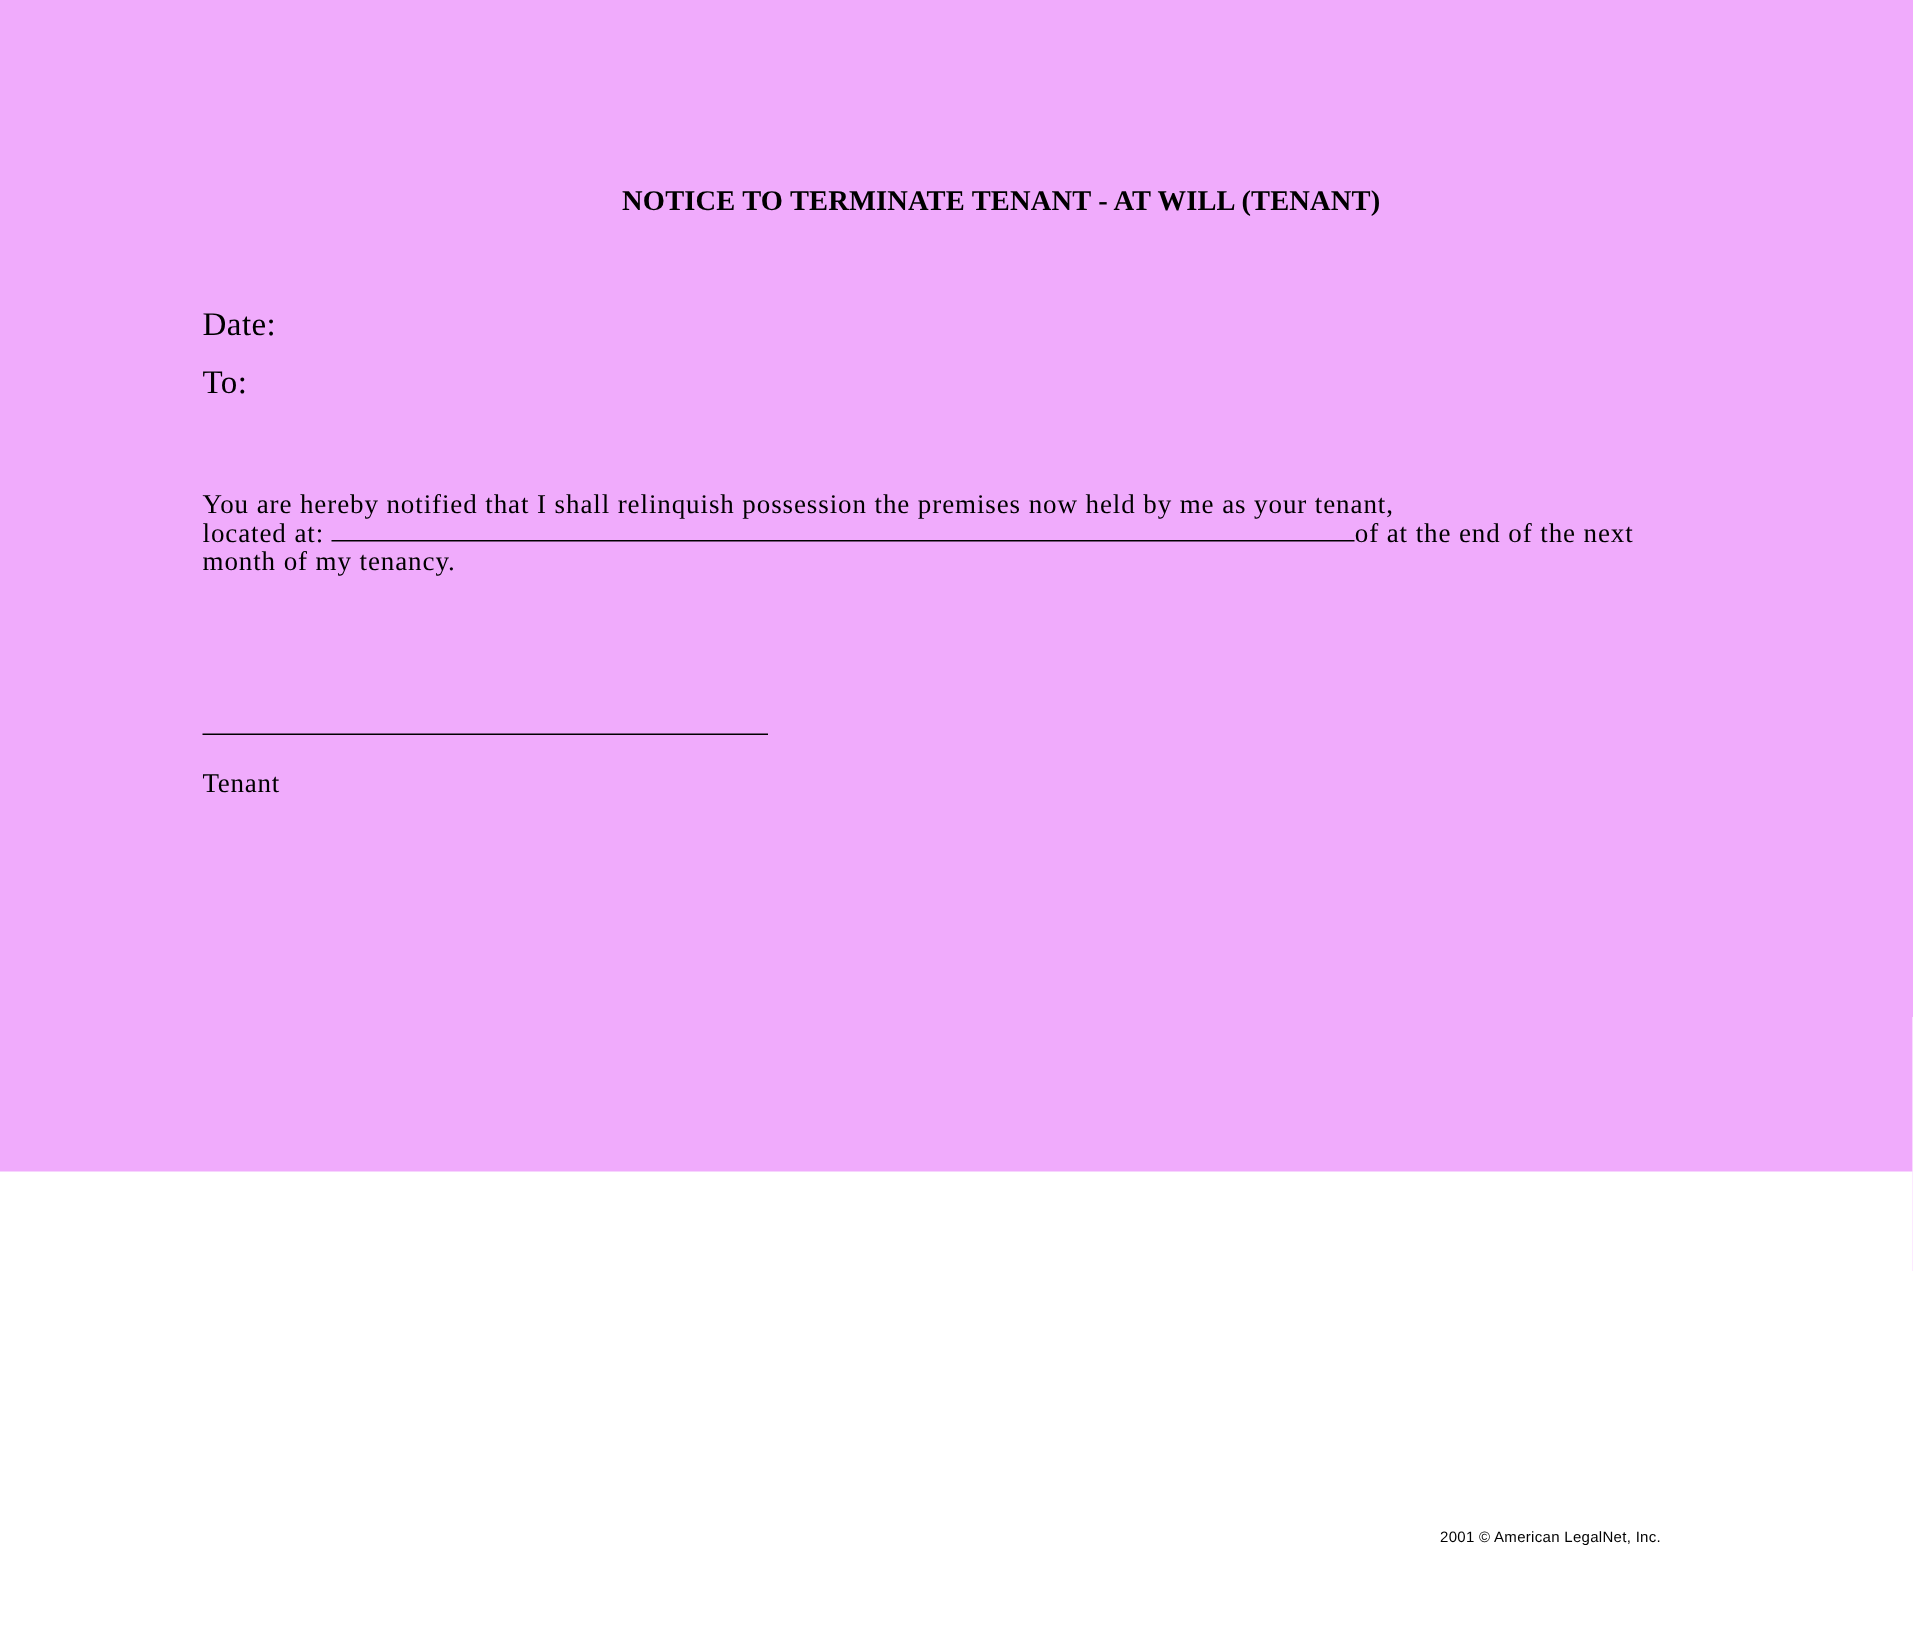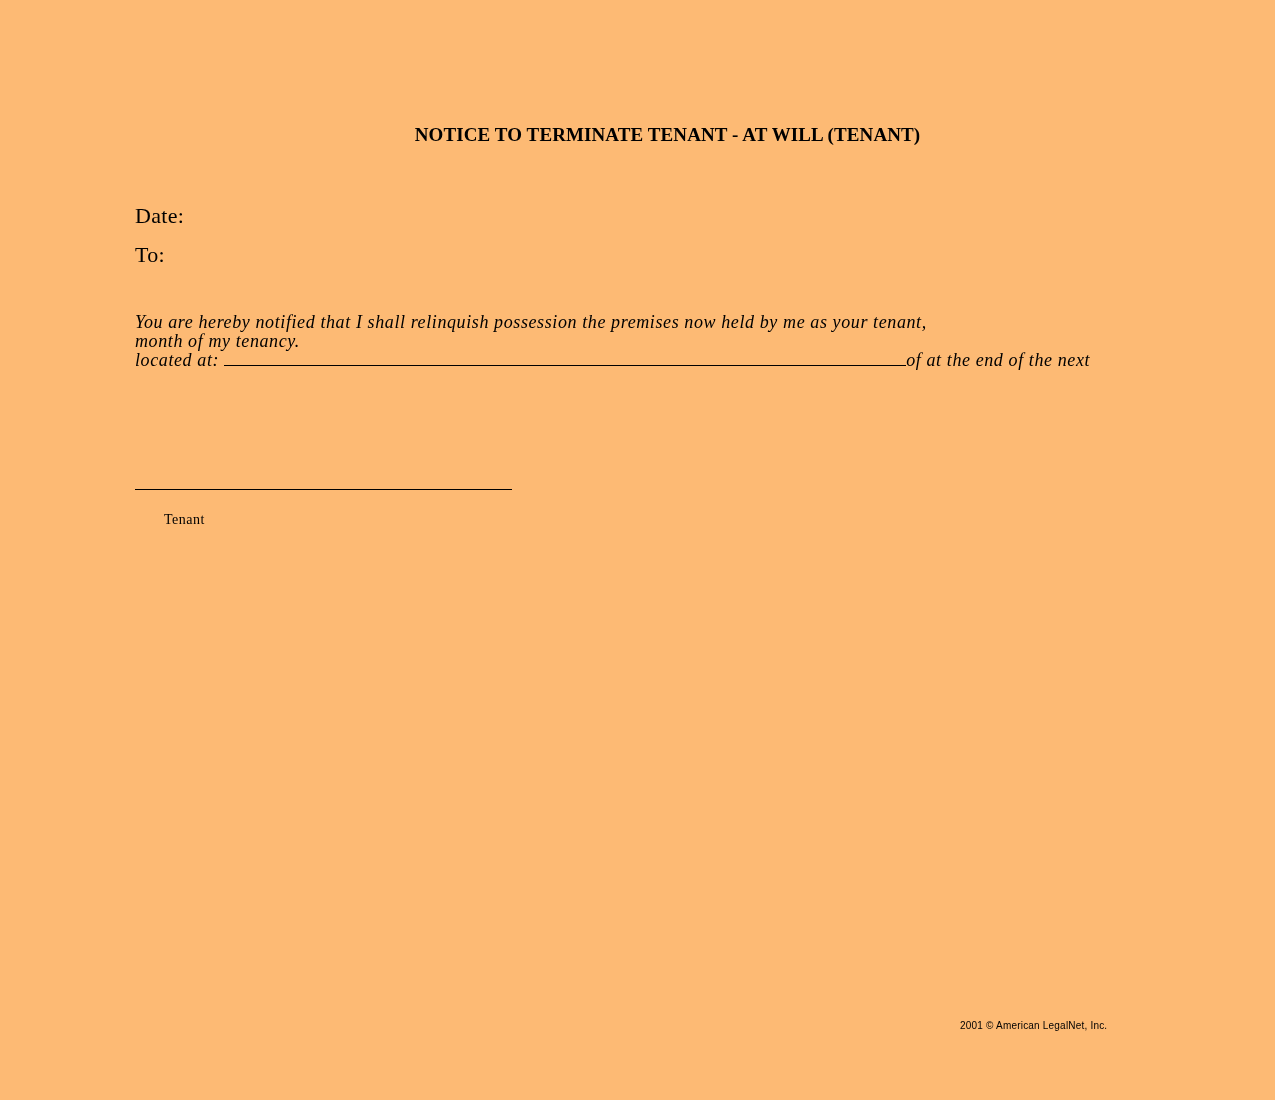--- a/index.html
+++ b/index.html
@@ -12,22 +12,22 @@
       height: 1100px;
       position: relative;
       overflow: hidden;
       color: #000000;
       font-family: "Liberation Serif", serif;
     }
     .page {
       position: absolute;
       left: 0; top: 0;
       width: 1275px;
-      height: 1100px;
-      background: #fdba74;
+      height: 781px;
+      background: #f0abfc;
     }
     .title {
       position: absolute;
       left: 0;
       top: 124px;
       width: 1335px;
       text-align: center;
       font-weight: bold;
       font-size: 19px;
       letter-spacing: 0.1px;
@@ -36,26 +36,25 @@
       position: absolute;
       left: 135px;
       font-size: 22px;
       letter-spacing: 0.3px;
     }
     .date-label { top: 203px; }
     .to-label { top: 242px; }
     .body-para {
       position: absolute;
       left: 135px;
-      top: 313px;
+      top: 327px;
       width: 1045px;
       font-size: 18px;
       line-height: 19px;
       letter-spacing: 0.6px;
-      font-style: italic;
     }
     .body-para .line {
       display: block;
       white-space: nowrap;
     }
     .blank-inline {
       display: inline-block;
       width: 682px;
       border-bottom: 1px solid #000;
       height: 14px;
@@ -65,23 +64,22 @@
       position: absolute;
       left: 135px;
       top: 489px;
       width: 377px;
       border-bottom: 1px solid #000;
     }
     .tenant-label {
       position: absolute;
       left: 135px;
       top: 512px;
-      font-size: 14px;
+      font-size: 18px;
       letter-spacing: 0.5px;
-      margin-left: 29px;
     }
     .footer {
       position: absolute;
       left: 960px;
       top: 1020px;
       font-family: Liberation Sans, sans-serif;
       font-size: 10px;
       letter-spacing: 0.2px;
     }
   </style>
@@ -91,22 +89,22 @@
 <div class="page">
 
   <div class="title">NOTICE TO TERMINATE TENANT - AT WILL (TENANT)</div>
 
   <div class="label date-label">Date:</div>
 
   <div class="label to-label">To:</div>
 
   <div class="body-para">
     <span class="line">You are hereby notified that I shall relinquish possession the premises now held by me as your tenant,</span>
+    <span class="line"><span>located at: </span><span class="blank-inline" title="premises address"></span><span>of at the end of the next</span></span>
     <span class="line">month of my tenancy.</span>
-    <span class="line"><span>located at: </span><span class="blank-inline" title="premises address"></span><span>of at the end of the next</span></span>
   </div>
 
   <div class="signature-line"></div>
 
   <div class="tenant-label">Tenant</div>
 
   <div class="footer">2001 © American LegalNet, Inc.</div>
 
 </div>
 

